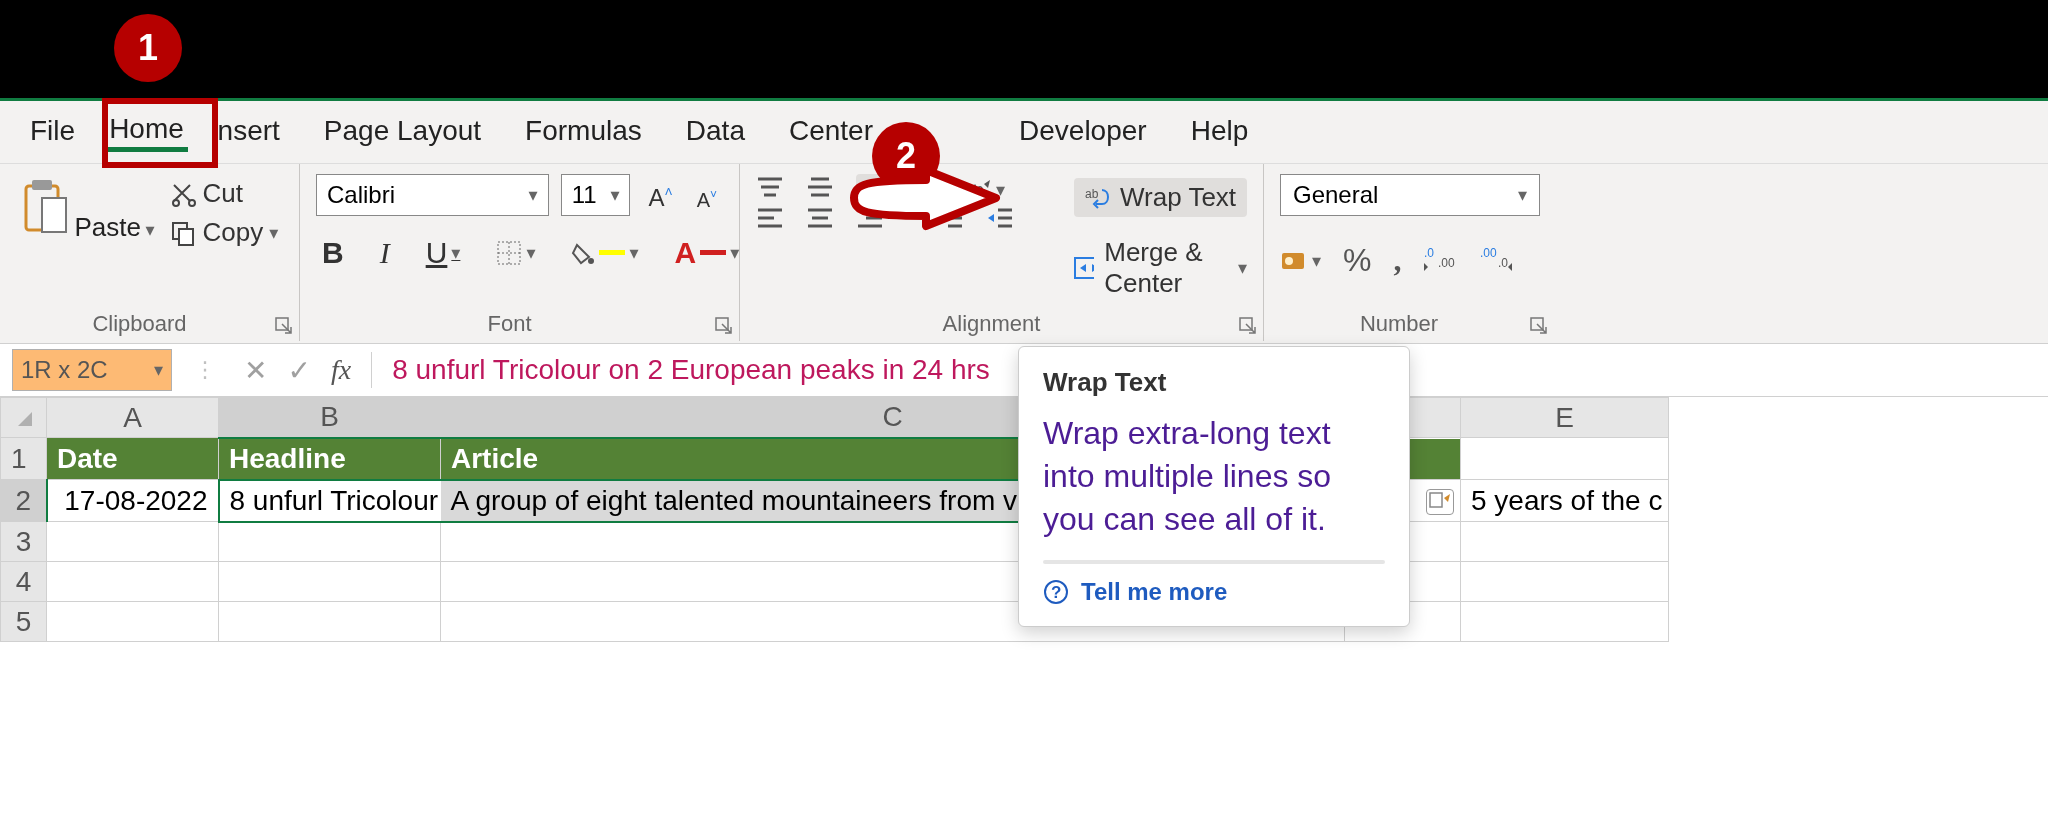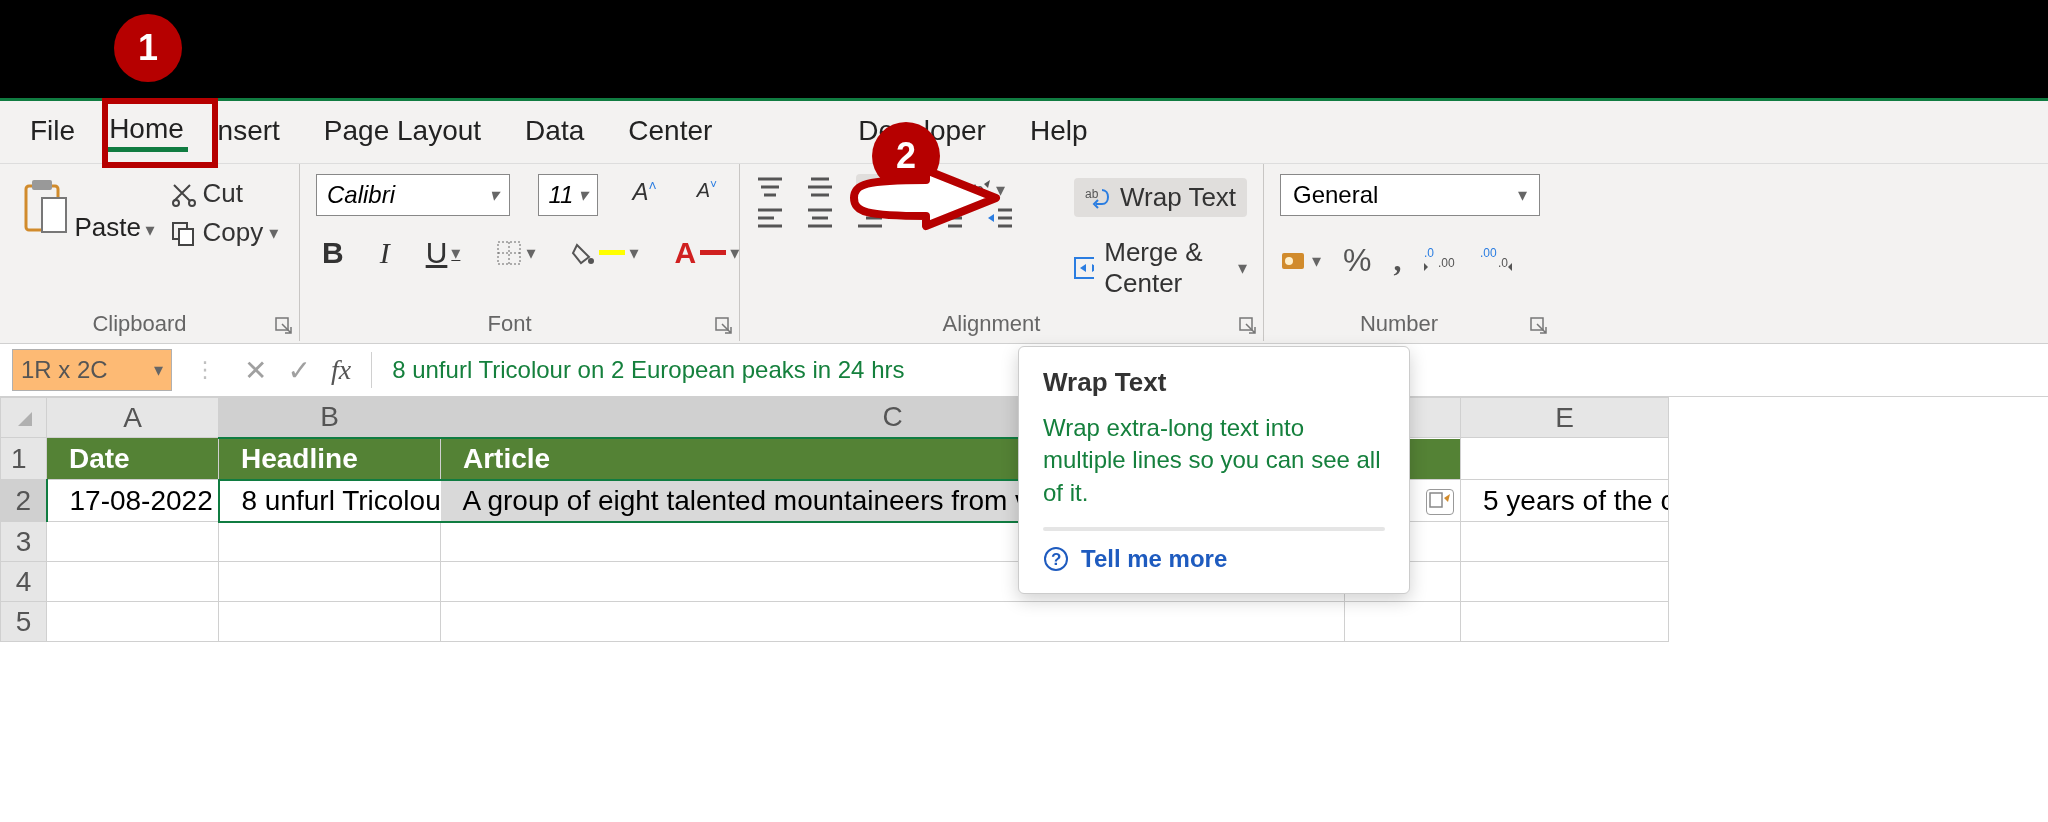--- a/index.html
+++ b/index.html
@@ -19,21 +19,21 @@
   .group-label { font-size:22px; color:#666; text-align:center; position:absolute; bottom:4px; left:0; right:20px; }
   .launcher { position:absolute; right:6px; bottom:6px; }
   .launcher svg { display:block; }
 
   .clip-group .clip-inner { display:flex; gap:16px; align-items:flex-start; }
   .paste-col { text-align:center; }
   .paste-label { font-size:26px; color:#222;margin-top:8px; }
   .clip-actions { display:flex; flex-direction:column; gap:8px; margin-top:4px; }
   .clip-row { display:flex; gap:6px; align-items:center; font-size:26px; color:#333; }
 
-  .font-group-row1 { display:flex; align-items:flex-start; gap:28px;font-style:italic; }
+  .font-group-row1 { display:flex; align-items:flex-end; gap:12px; }
   .font-select { width:260px; height:42px; border:1px solid #888; background:#fff; font-size:24px; padding:4px 10px; display:flex; align-items:center; justify-content:space-between; }
   .size-select { width:76px; height:42px; border:1px solid #888; background:#fff; font-size:24px; padding:4px 10px; display:flex; align-items:center; justify-content:space-between; }
   .grow-btn, .shrink-btn { font-size:24px; color:#333; padding:4px 6px; }
   .grow-btn { font-weight:400; }
   .shrink-btn { font-size:20px; }
   .font-row2 { display:flex; align-items:center; gap:24px; margin-top:18px; }
   .font-btn { font-size:30px; color:#333; padding:2px 6px; }
   .font-italic { font-style:italic; font-family:serif; }
   .underline-color { display:block; height:5px; width:26px; margin-top:-2px; }
   .align-row { display:flex; gap:22px; align-items:center; }
@@ -42,41 +42,41 @@
 
   .align-extra { display:flex; flex-direction:column; gap:20px; margin-left:60px; margin-top:4px; }
   .align-extra .row { display:flex; align-items:center; gap:10px; font-size:26px; color:#333; }
   .wrap-text-row { background:#e0dedc; border-radius:4px; padding:4px 10px; }
   .num-select { width:260px; height:42px; border:1px solid #888; background:#fff; font-size:24px; padding:4px 12px; display:flex; align-items:center; justify-content:space-between; }
   .num-row2 { display:flex; gap:22px; align-items:center; margin-top:26px; font-size:32px; color:#555;}
 
   .formula-bar { display:flex; align-items:center; height:54px; border-top:1px solid #d0d0d0; border-bottom:1px solid #d0d0d0; background:#fff; }
   .name-box { width:160px; height:42px; margin:0 0 0 12px; border:1px solid #b0b0b0; background:#fdba74; display:flex; align-items:center; justify-content:space-between; padding:0 8px; font-size:24px; color:#555;}
   .fx-ctrls { display:flex; gap:20px; align-items:center; padding:0 20px; color:#a0a0a0; font-size:28px; }
-  .fx-text { flex:1; font-size:24px; color:#15803d; padding-left:20px; white-space:nowrap; overflow:hidden; }
+  .fx-text { flex:1; font-size:28px; color:#be185d; padding-left:20px; white-space:nowrap; overflow:hidden; }
   .fx-sep { width:1px; height:36px; background:#d0d0d0; }
 
   .grid-area { position:relative; }
   .grid-table { border-collapse:collapse; table-layout:fixed; }
   .grid-table th, .grid-table td { border:1px solid #d0d0d0; font-size:28px; padding:0; height:40px; }
   .col-head { background:#e6e6e6; color:#555; text-align:center; height:34px !important; font-weight:400; }
   .row-head { background:#e6e6e6; color:#555; text-align:center; width:46px; font-weight:400; }
   .corner-cell { background:#e6e6e6; width:46px; height:34px; }
   .corner-cell svg { display:block; margin:auto; }
   .hdr-row td { background:#548235; color:#fff; font-weight:700; padding:4px 10px; text-align:left; }
   .hdr-row .row-head { background:#e6e6e6; color:#555; font-weight:400; }
-  .data-cell { padding:4px 22px !important; white-space:nowrap; overflow:hidden; }
+  .data-cell { padding:4px 10px !important; white-space:nowrap; overflow:hidden; }
   .data-cell.right { text-align:right; }
   .sel-cell { background:#d9d9d9; }
   .col-head.sel { background:#d0d0d0; border-bottom:2px solid #107c41; }
   .row-head.sel { background:#d0d0d0; border-right:2px solid #107c41; }
 
   .tooltip { position:absolute; background:#fff; border:1px solid #ccc; box-shadow:0 6px 18px rgba(0,0,0,.18); border-radius:6px; padding:20px 24px; width:392px; }
   .tooltip h4 { margin:0 0 14px 0; font-size:26px; color:#333; font-weight:700; }
-  .tooltip p { margin:0 0 18px 0; font-size:24px; color:#15803d; line-height:1.35; }
+  .tooltip p { margin:0 0 18px 0; font-size:32px; color:#4c1d95; line-height:1.35; }
   .tooltip hr { border:none; height:4px; background:#e5e5e5; margin:0 0 14px 0; border-radius:2px; }
   .tooltip .tell-more { display:flex; gap:12px; align-items:center; font-size:24px; color:#1e5bbf; font-weight:700; }
 
   .anno-circle { position:absolute; width:68px; height:68px; border-radius:50%; background:#b60000; color:#fff; font-size:36px; font-weight:700; display:flex; align-items:center; justify-content:center; }
   .anno-box { position:absolute; border:6px solid #b60000; }
   .anno-arrow { position:absolute; }
 
   .chev { font-size:18px; color:#666; }
   .dd { display:inline-flex; align-items:center; gap:4px; }
 
@@ -88,20 +88,21 @@
 <div class="black-band"></div>
 
 <div class="ribbon">
   <div class="tabs">
     <div class="tab file">File</div>
     <div class="tab" style="padding:0;">
       <span class="tab active-inner" style="padding:2px 4px 3px 4px;">Home</span>
     </div>
     <div class="tab">Insert</div>
     <div class="tab">Page Layout</div>
+    <div class="tab">Formulas</div>
     <div class="tab">Data</div>
     <div class="tab">Center</div>
     <div class="tab" style="width:102px;"></div>
     <div class="tab">Developer</div>
     <div class="tab">Help</div>
   </div>
 
   <div class="ribbon-body">
 
     <div class="group clip-group" style="width:300px;">

